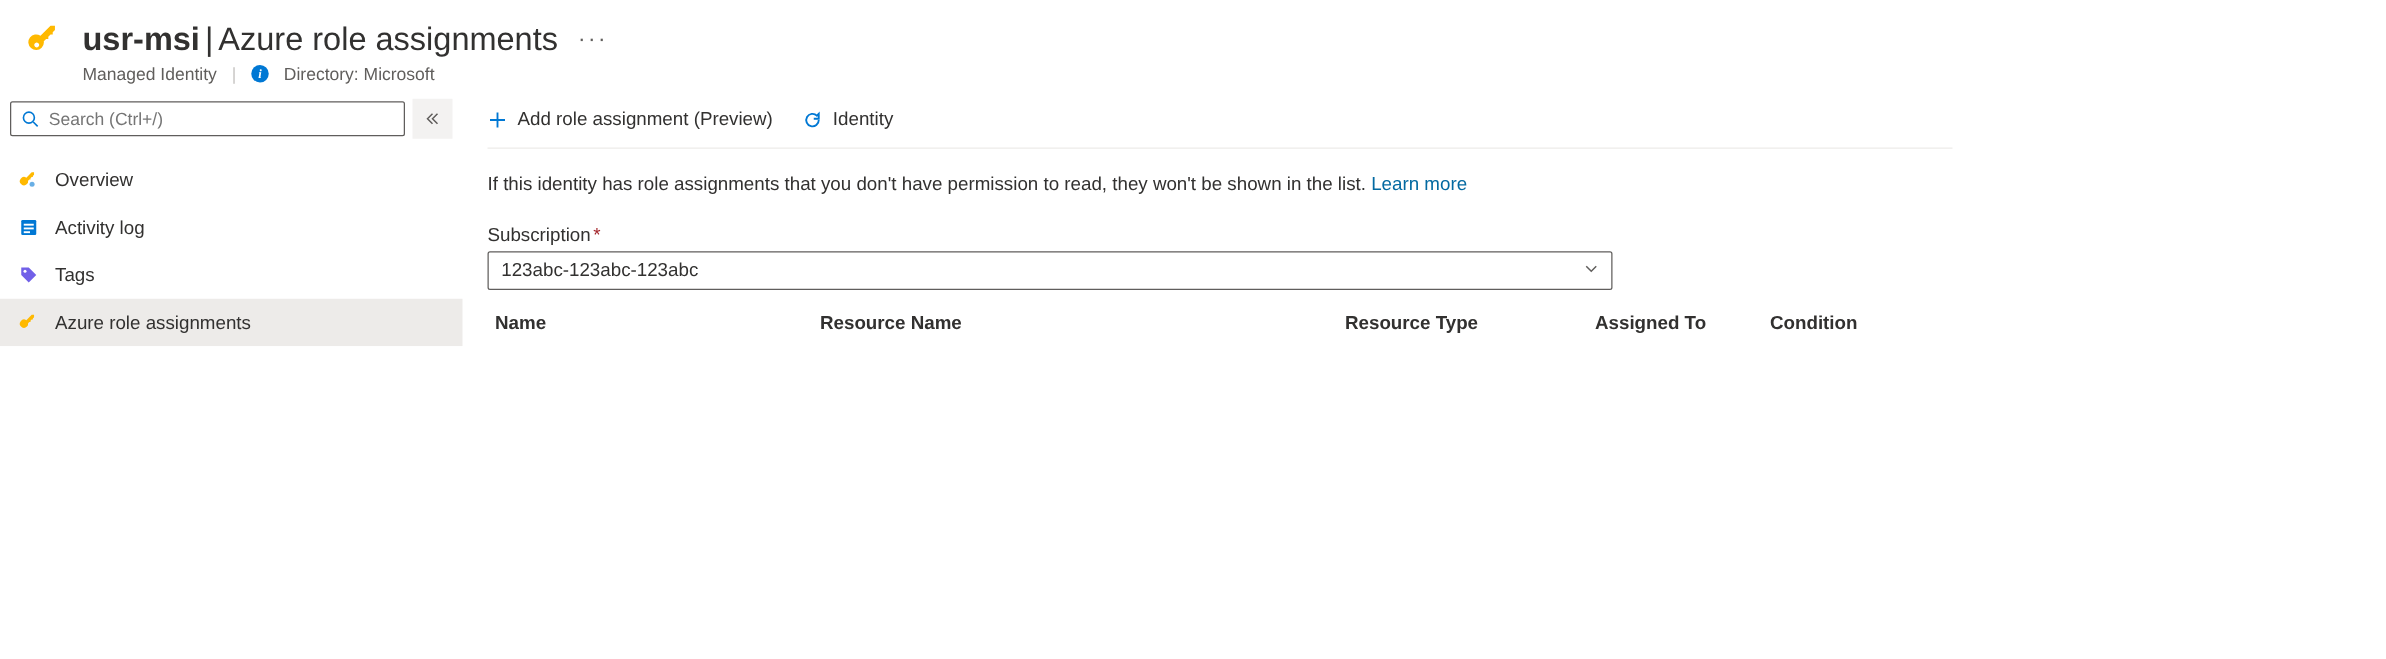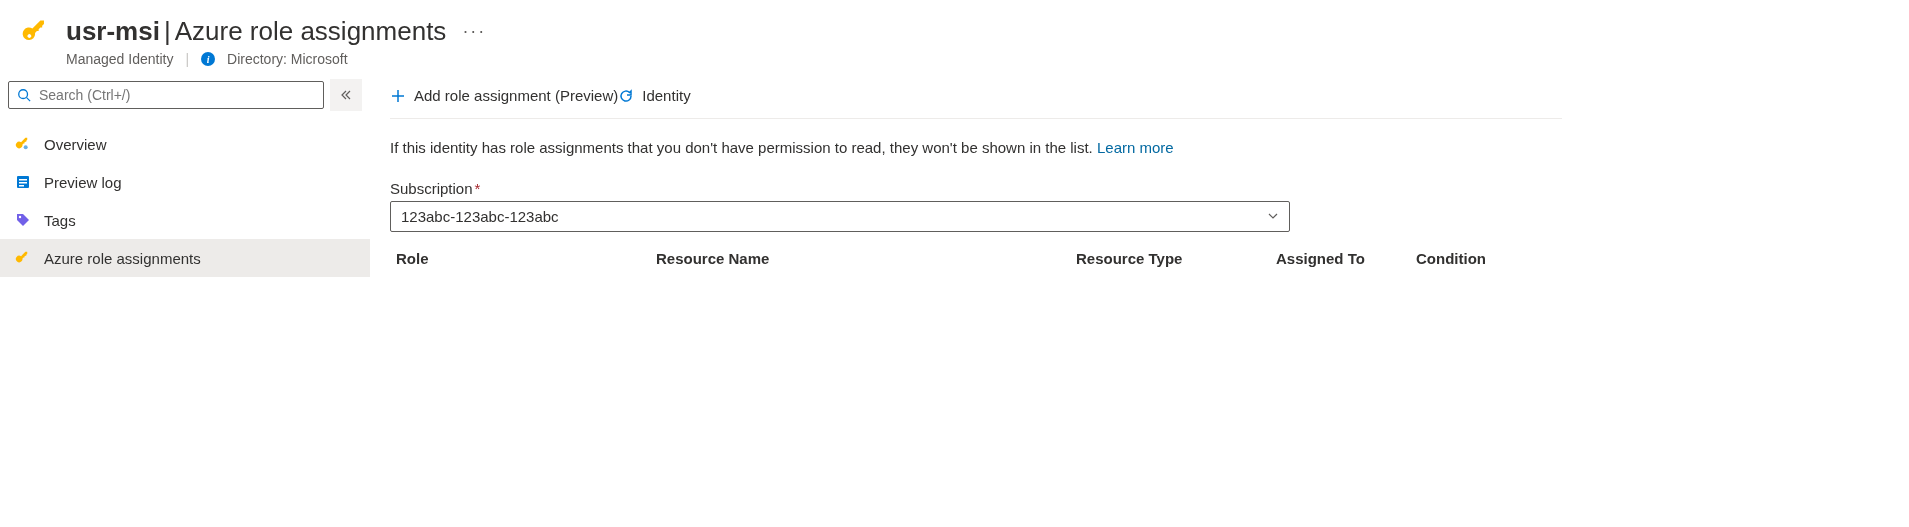--- a/index.html
+++ b/index.html
@@ -24,21 +24,21 @@
   .search-box input { border: none; outline: none; flex: 1; font-size: 14px; font-family:inherit; color:#b91c1c;}
   .collapse-btn { width: 32px; height: 32px; background: #f3f2f1; display:flex; align-items:center; justify-content:center; cursor:pointer; color:#605e5c;}
 
   .nav { list-style: none; padding-top:6px;}
   .nav-item { display: flex; align-items: center; gap: 12px; padding: 10px 14px; cursor: pointer; }
   .nav-item.active { background: #edebe9; }
   .nav-icon { width: 18px; height: 18px; display:flex; align-items:center; justify-content:center; flex-shrink:0;}
   .nav-label { font-size: 15px; color: #323130; }
 
   .main { flex: 1; padding: 0 20px; }
-  .toolbar { display: flex; align-items: center; padding: 8px 0 14px 0; border-bottom: 1px solid #edebe9; }
+  .toolbar { display: flex; align-items: center; gap: 24px; padding: 8px 0 14px 0; border-bottom: 1px solid #edebe9; }
   .tool-btn { display: flex; align-items: center; gap: 8px; cursor: pointer; font-size: 15px; color: #323130; }
   .tool-btn .ticon { color: #0078d4; font-size: 18px; display:flex; align-items:center;}
 
   .info-text { padding: 20px 0 6px 0; font-size: 15px; color: #323130; }
   .info-text a { color: #0369a1; text-decoration: none; cursor:pointer;}
 
   .field-label { font-size: 15px; margin-top: 18px; }
   .field-label .req { color: #a4262c; margin-left:2px;}
   .dropdown { margin-top: 4px; width: 900px; border: 1px solid #605e5c; border-radius: 2px; padding: 6px 10px; display:flex; align-items:center; justify-content:space-between; cursor:pointer; font-size:15px;}
   .chev { color:#605e5c; }
@@ -102,21 +102,21 @@
         </li>
         <li class="nav-item">
           <span class="nav-icon">
               <svg width="16" height="16" viewBox="0 0 16 16">
                 <rect x="2" y="2" width="12" height="12" rx="1" fill="#0078d4"></rect>
                 <rect x="4" y="5" width="8" height="1.5" fill="#fff"></rect>
                 <rect x="4" y="8" width="8" height="1.5" fill="#fff"></rect>
                 <rect x="4" y="11" width="5" height="1.5" fill="#fff"></rect>
               </svg>
             </span>
-          <span class="nav-label">Preview log</span>
+          <span class="nav-label">Activity log</span>
         </li>
         <li class="nav-item">
           <span class="nav-icon">
               <svg width="16" height="16" viewBox="0 0 16 16">
                 <path d="M2 2h6l6 6-6 6-6-6z" fill="#7160e8"></path>
                 <circle cx="5" cy="5" r="1.2" fill="#fff"></circle>
               </svg>
             </span>
           <span class="nav-label">Tags</span>
         </li>
@@ -161,21 +161,21 @@
       </div>
       <div class="dropdown">
         <span>123abc-123abc-123abc</span>
         <span class="chev"><svg width="12" height="12" viewBox="0 0 12 12">
               <path d="M2 4l4 4 4-4" fill="none" stroke="#605e5c" stroke-width="1.2"></path>
             </svg></span>
       </div>
 
       <div class="table">
         <div class="thead">
-          <div>Role</div>
+          <div>Name</div>
           <div>Resource Name</div>
           <div>Resource Type</div>
           <div>Assigned To</div>
           <div>Condition</div>
         </div>
       </div>
     </div>
   </div>
 </div>
 

